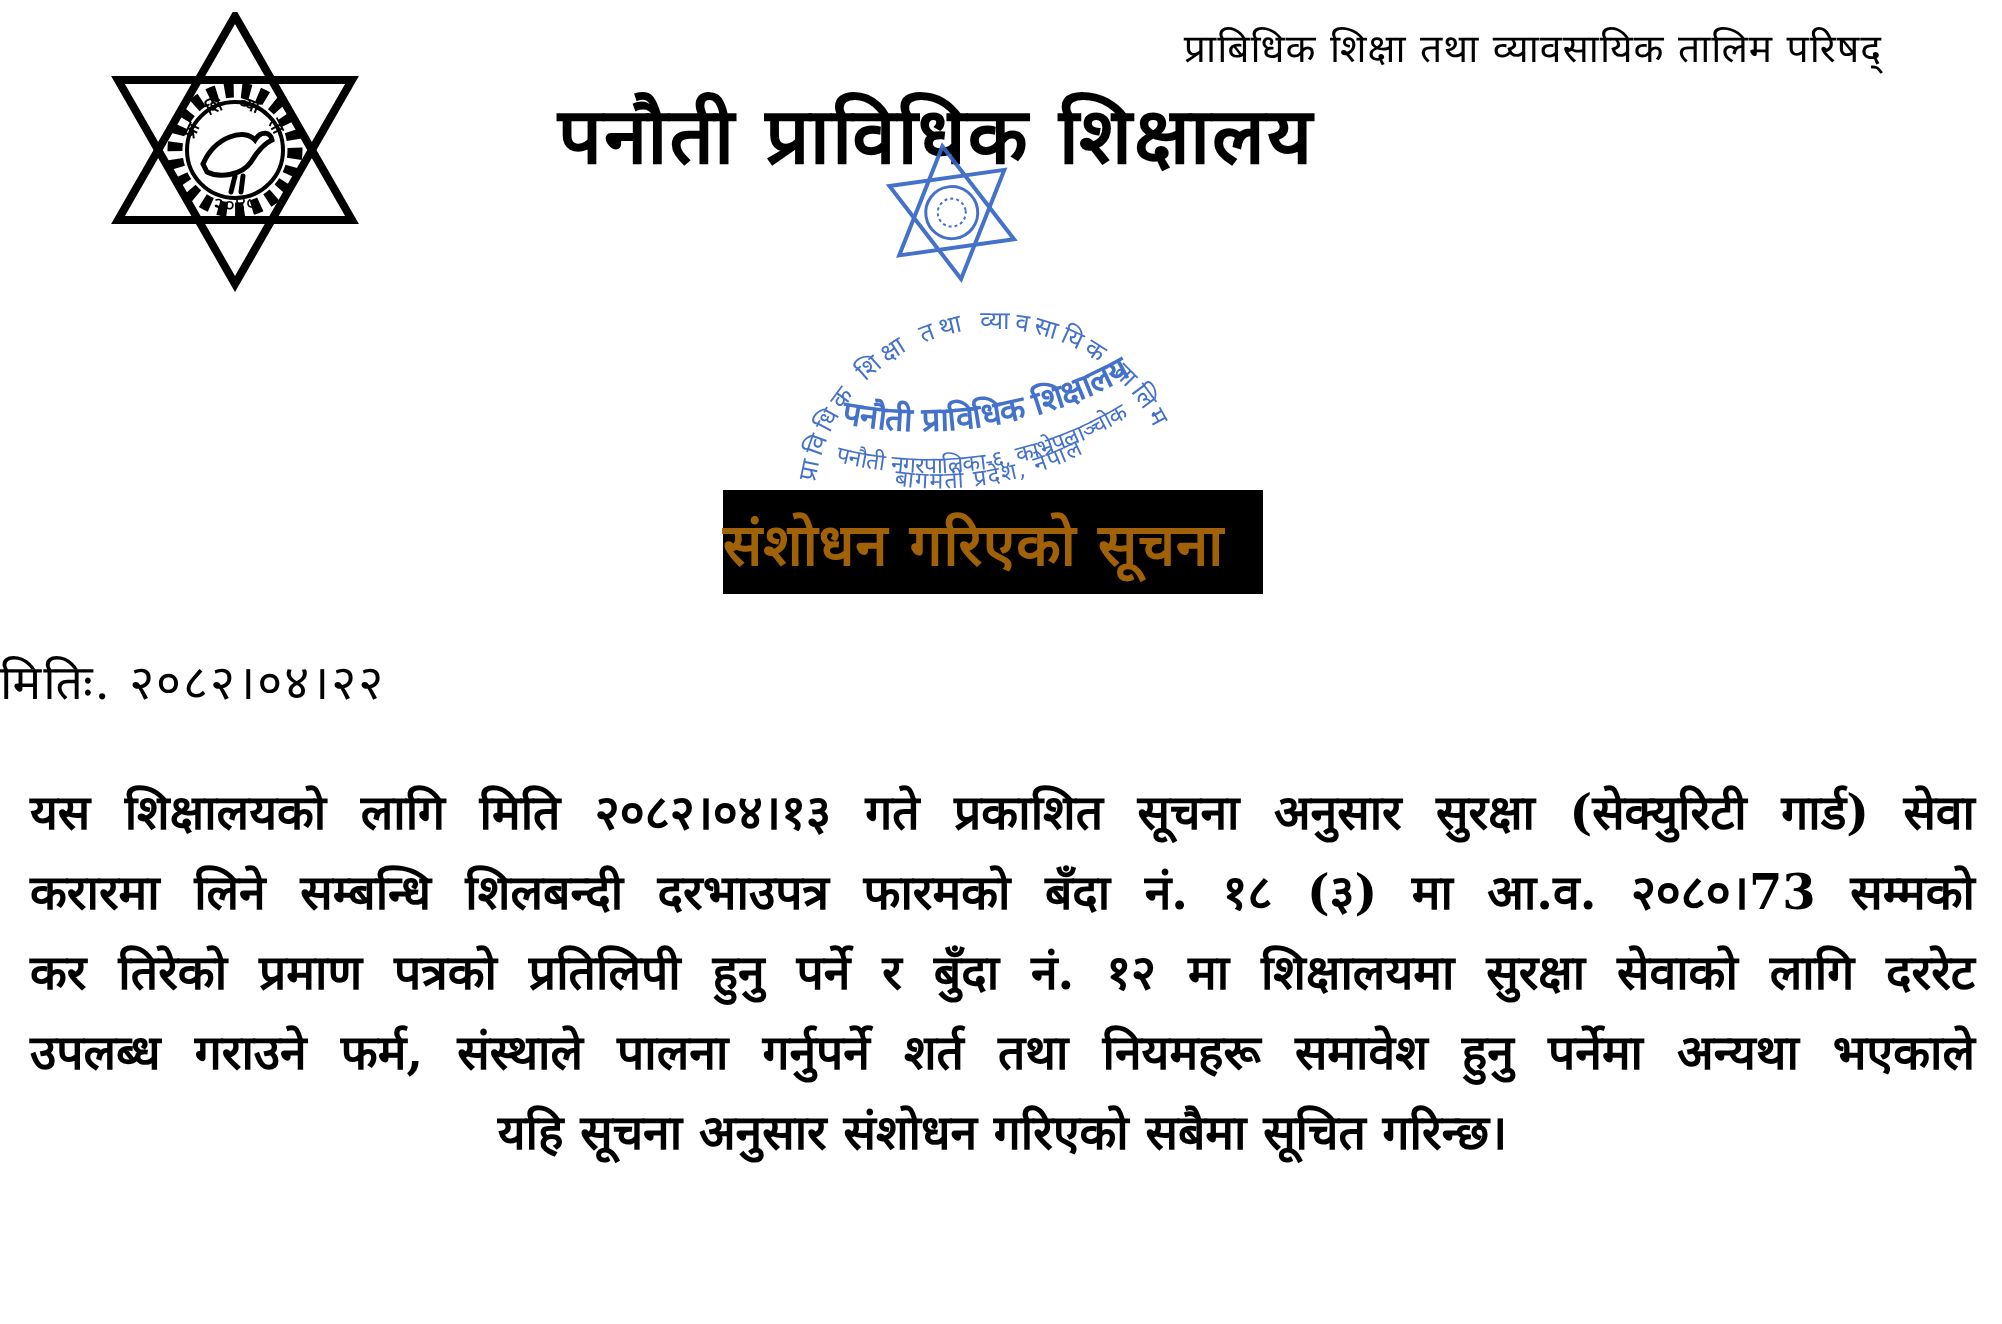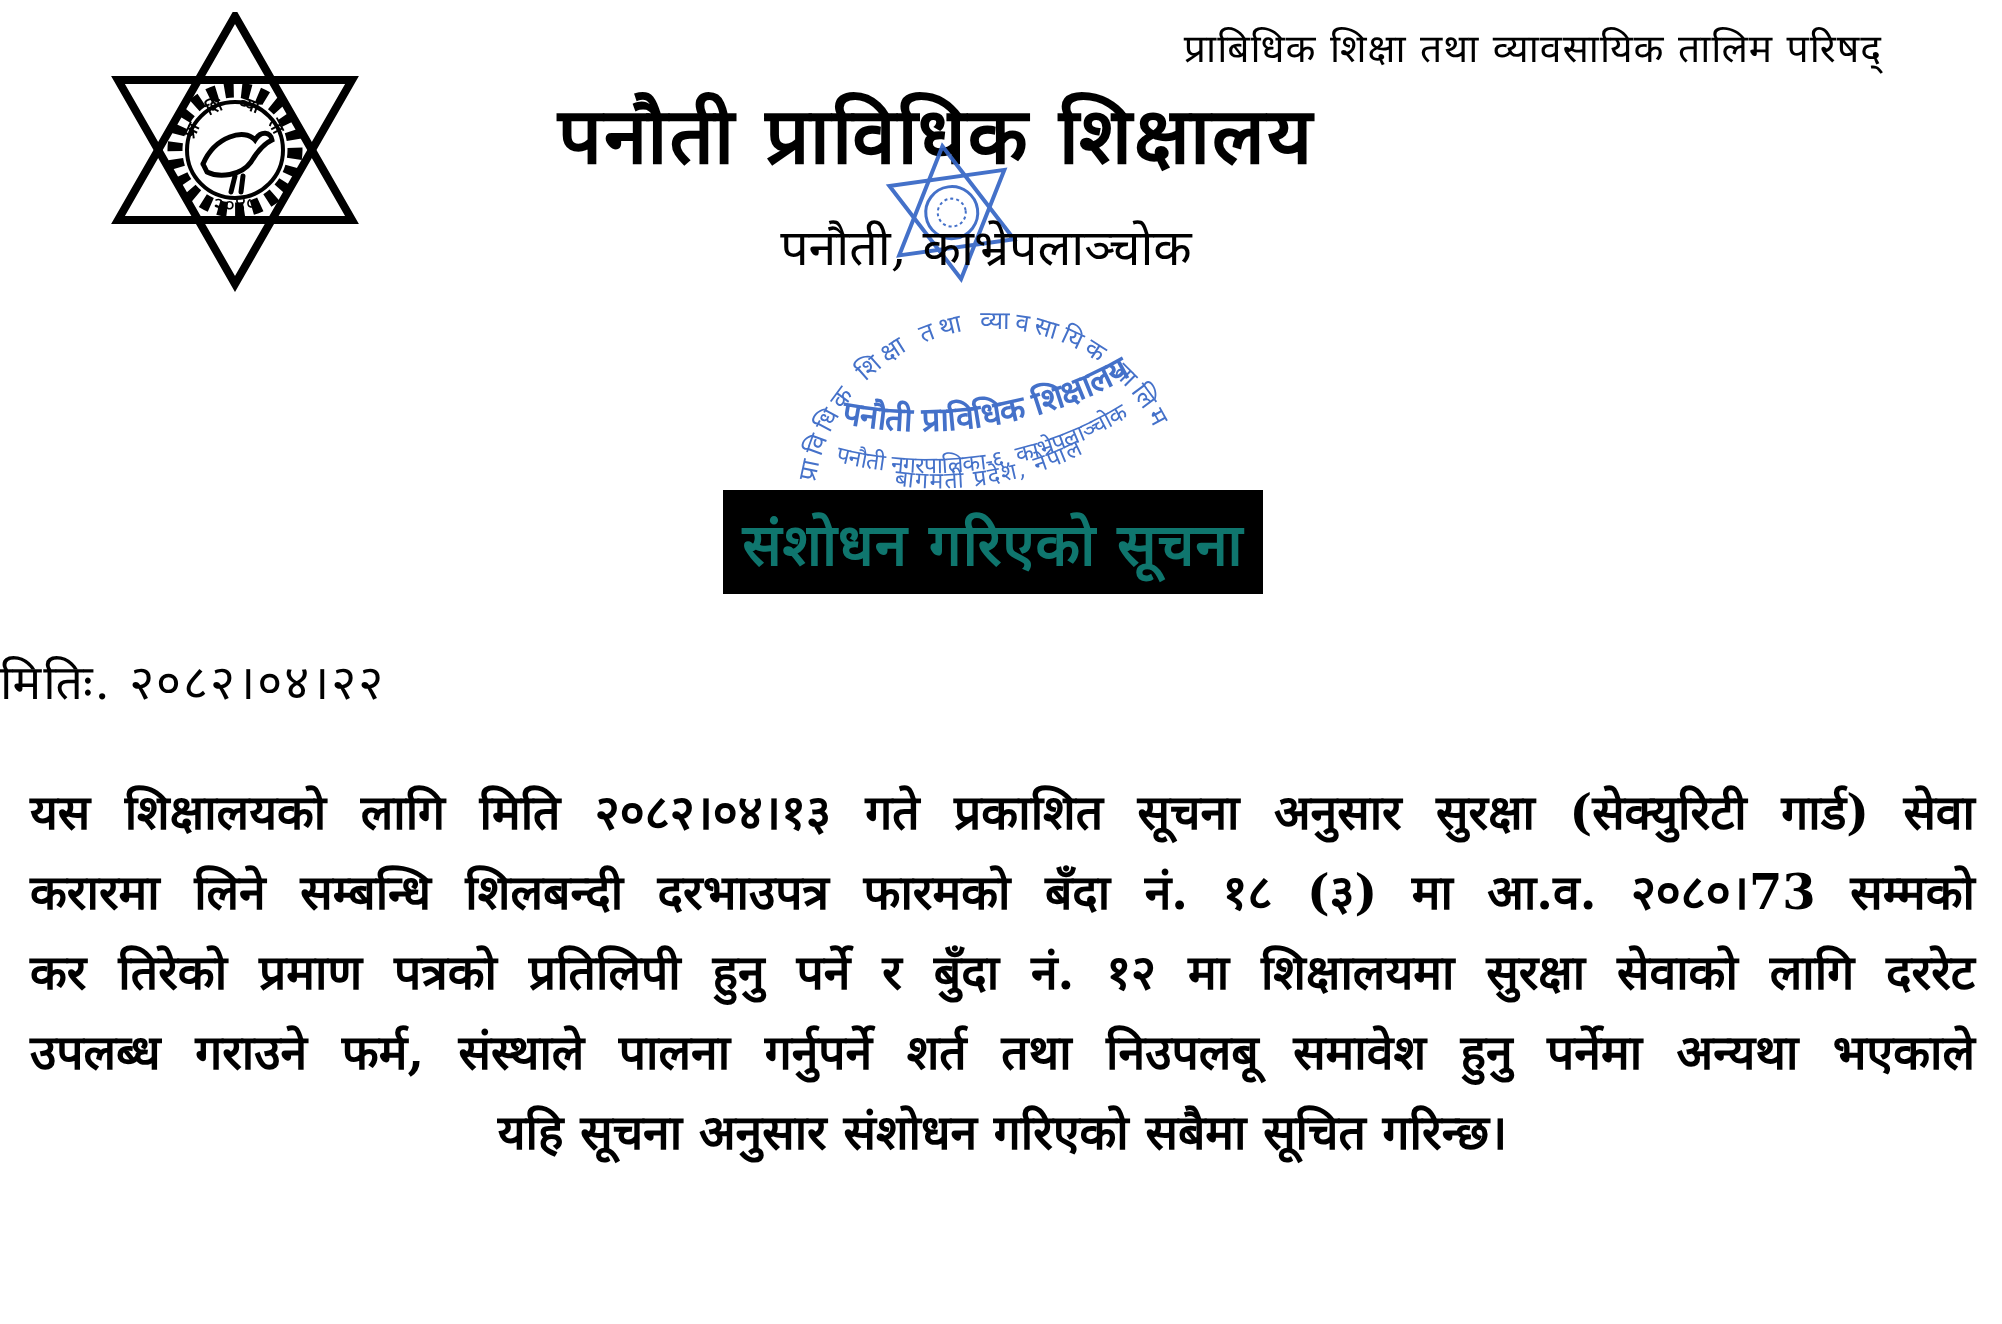--- a/index.html
+++ b/index.html
@@ -17,21 +17,21 @@
     text-align:center; font-size:78px; font-weight:bold; letter-spacing:2px;
   }
   .location-line {
     position:absolute; top:212px; left:0; right:30px;
     text-align:center; font-size:50px; z-index:3;
   }
   .logo { position:absolute; left:85px; top:12px; width:300px; height:280px; z-index:2; }
   .stamp { position:absolute; left:770px; top:138px; width:410px; height:352px; z-index:1; opacity:0.92; }
   .banner {
     position:absolute; top:490px; left:723px; width:540px; height:104px;
-    background:#000; color:#0f766e; display:flex; align-items:center; justify-content:center;
+    background:#000; color:#a16207; display:flex; align-items:center; justify-content:flex-start;
     font-size:58px; font-weight:bold; z-index:4; letter-spacing:1px;
   }
   .date-line {
     position:absolute; top:648px; left:0; right:60px;
     font-size:48px; letter-spacing:2px;
   }
   .body-text {
     position:absolute; top:772px; left:30px; width:1945px;
     font-size:48px; line-height:80px;font-weight:bold;
   }
@@ -59,21 +59,20 @@
         <path id="logoRing" d="M 108,138 A 42,42 0 0 1 192,138"></path>
       </defs>
     <text font-size="17" fill="#000" font-weight="bold" letter-spacing="4">
       <textPath href="#logoRing" startOffset="8%">प्रा शि व्या ता प</textPath>
     </text>
     <text x="150" y="200" font-size="21" text-anchor="middle" fill="#000">२०४५</text>
   </svg>
 
   <div class="council-line">प्राबिधिक शिक्षा तथा व्यावसायिक तालिम परिषद्</div>
   <div class="school-title">पनौती प्राविधिक शिक्षालय</div>
-  <div class="location-line">पनौती, काभ्रेपलाञ्चोक</div>
 
   <svg class="stamp" viewBox="0 0 410 352">
     <defs>
       <path id="sArcTop" d="M 30,330 A 180,180 0 0 1 380,330"></path>
       <path id="sArcName" d="M 60,264 A 420,420 0 0 0 372,254"></path>
       <path id="sArcMuni" d="M 52,302 A 380,380 0 0 0 368,292"></path>
       <path id="sArcProv" d="M 106,334 A 320,320 0 0 0 312,326"></path>
     </defs>
     <g transform="rotate(-8 205 240)" stroke="#3565c5" fill="none">
 
@@ -101,17 +100,17 @@
   <div class="banner">
     <span>संशोधन गरिएको सूचना</span>
   </div>
 
   <div class="date-line">मितिः. २०८२।०४।२२</div>
 
   <div class="body-text">
     <div class="jline">यस शिक्षालयको लागि मिति २०८२।०४।१३ गते प्रकाशित सूचना अनुसार सुरक्षा (सेक्युरिटी गार्ड) सेवा</div>
     <div class="jline">करारमा लिने सम्बन्धि शिलबन्दी दरभाउपत्र फारमको बँदा नं. १८ (३) मा आ.व. २०८०।73 सम्मको</div>
     <div class="jline">कर तिरेको प्रमाण पत्रको प्रतिलिपी हुनु पर्ने र बुँदा नं. १२ मा शिक्षालयमा सुरक्षा सेवाको लागि दररेट</div>
-    <div class="jline">उपलब्ध गराउने फर्म, संस्थाले पालना गर्नुपर्ने शर्त तथा निउपलबू समावेश हुनु पर्नेमा अन्यथा भएकाले</div>
+    <div class="jline">उपलब्ध गराउने फर्म, संस्थाले पालना गर्नुपर्ने शर्त तथा नियमहरू समावेश हुनु पर्नेमा अन्यथा भएकाले</div>
     <div class="lastline">यहि सूचना अनुसार संशोधन गरिएको सबैमा सूचित गरिन्छ।</div>
   </div>
 
 </div>
 
 </body></html>

